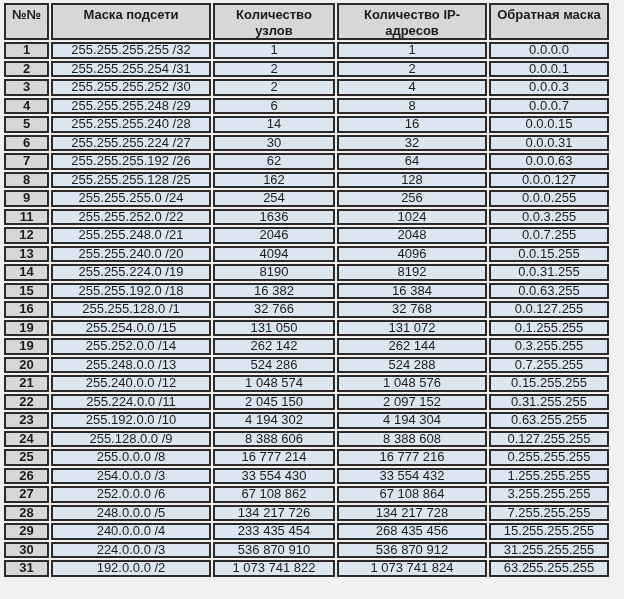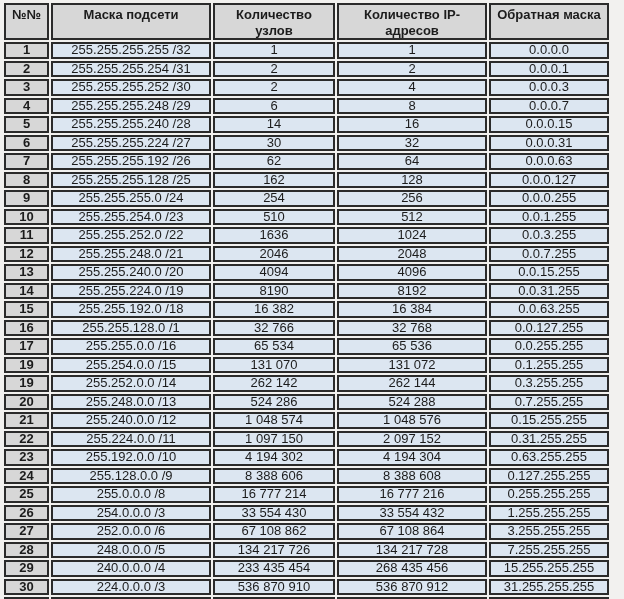--- a/index.html
+++ b/index.html
@@ -134,27 +134,20 @@
         <td>0.0.0.127</td>
       </tr>
       <tr>
         <td class="num-col">9</td>
         <td>255.255.255.0 /24</td>
         <td>254</td>
         <td>256</td>
         <td>0.0.0.255</td>
       </tr>
       <tr>
-        <td class="num-col">10</td>
-        <td>255.255.254.0 /23</td>
-        <td>510</td>
-        <td>512</td>
-        <td>0.0.1.255</td>
-      </tr>
-      <tr>
         <td class="num-col">11</td>
         <td>255.255.252.0 /22</td>
         <td>1636</td>
         <td>1024</td>
         <td>0.0.3.255</td>
       </tr>
       <tr>
         <td class="num-col">12</td>
         <td>255.255.248.0 /21</td>
         <td>2046</td>
@@ -183,30 +176,23 @@
         <td>0.0.63.255</td>
       </tr>
       <tr>
         <td class="num-col">16</td>
         <td>255.255.128.0 /1</td>
         <td>32 766</td>
         <td>32 768</td>
         <td>0.0.127.255</td>
       </tr>
       <tr>
-        <td class="num-col">17</td>
-        <td>255.255.0.0 /16</td>
-        <td>65 534</td>
-        <td>65 536</td>
-        <td>0.0.255.255</td>
-      </tr>
-      <tr>
         <td class="num-col">19</td>
         <td>255.254.0.0 /15</td>
-        <td>131 070</td>
+        <td>131 050</td>
         <td>131 072</td>
         <td>0.1.255.255</td>
       </tr>
       <tr>
         <td class="num-col">19</td>
         <td>255.252.0.0 /14</td>
         <td>262 142</td>
         <td>262 144</td>
         <td>0.3.255.255</td>
       </tr>
@@ -220,21 +206,21 @@
       <tr>
         <td class="num-col">21</td>
         <td>255.240.0.0 /12</td>
         <td>1 048 574</td>
         <td>1 048 576</td>
         <td>0.15.255.255</td>
       </tr>
       <tr>
         <td class="num-col">22</td>
         <td>255.224.0.0 /11</td>
-        <td>1 097 150</td>
+        <td>2 045 150</td>
         <td>2 097 152</td>
         <td>0.31.255.255</td>
       </tr>
       <tr>
         <td class="num-col">23</td>
         <td>255.192.0.0 /10</td>
         <td>4 194 302</td>
         <td>4 194 304</td>
         <td>0.63.255.255</td>
       </tr>

